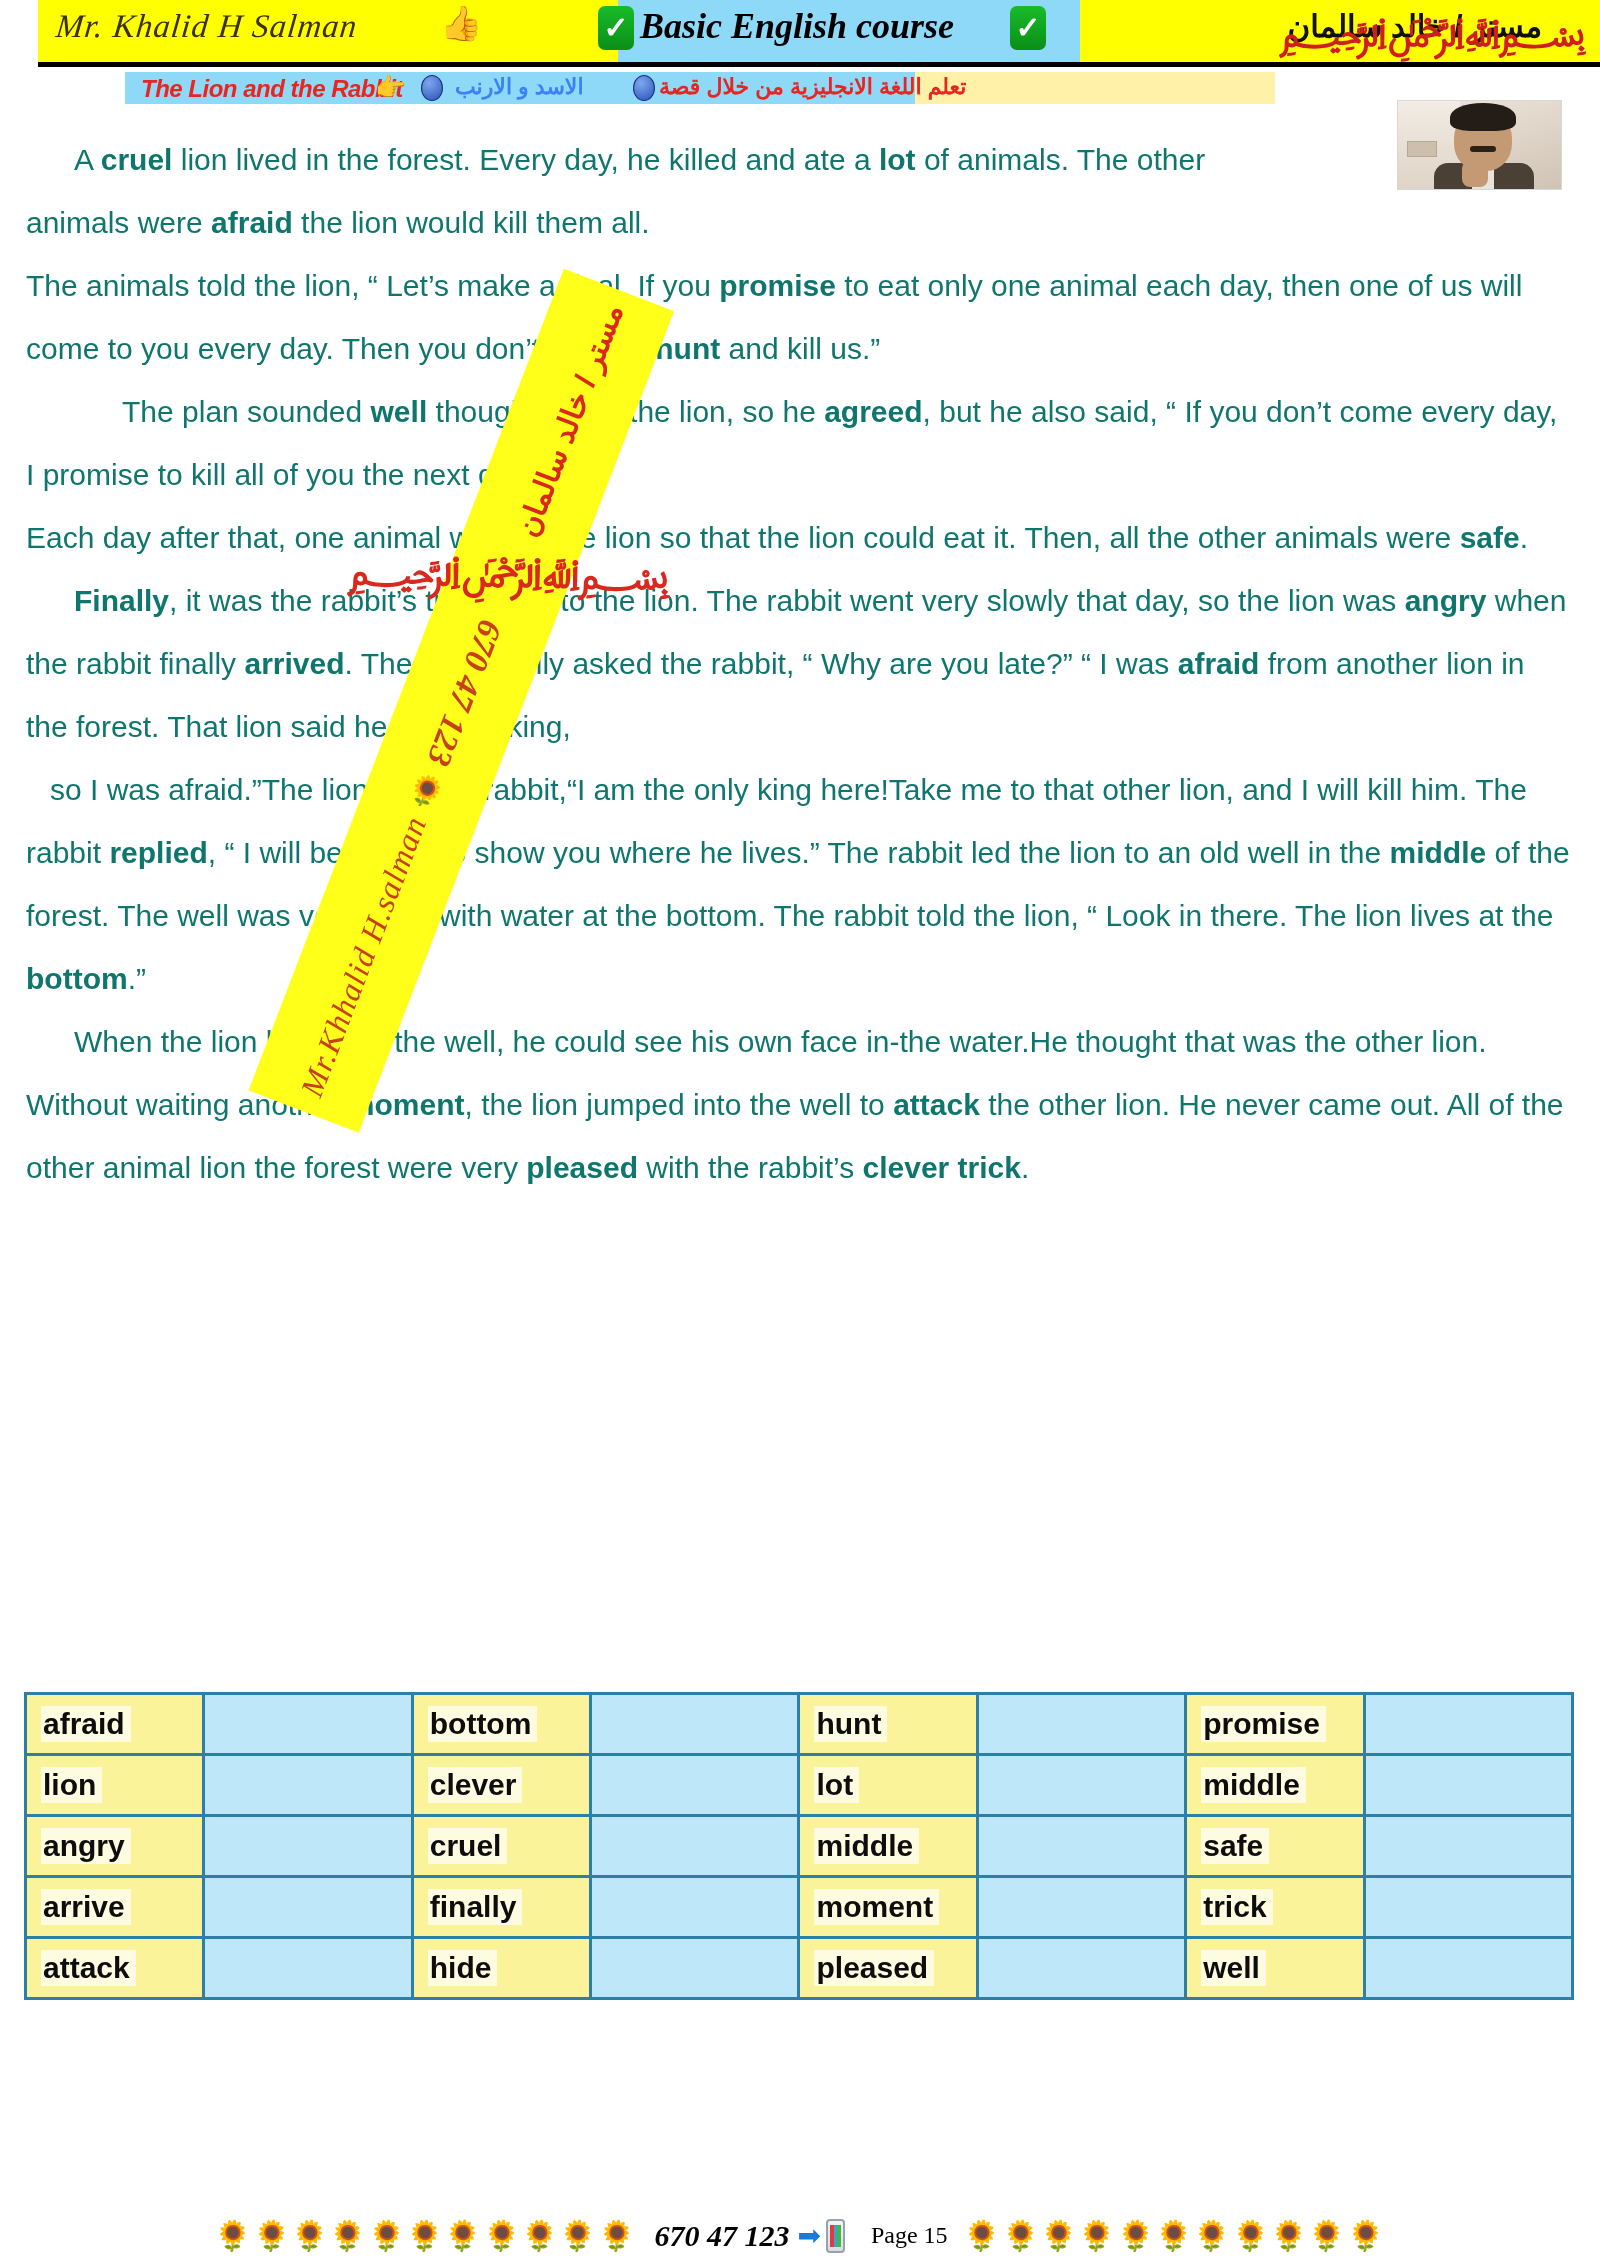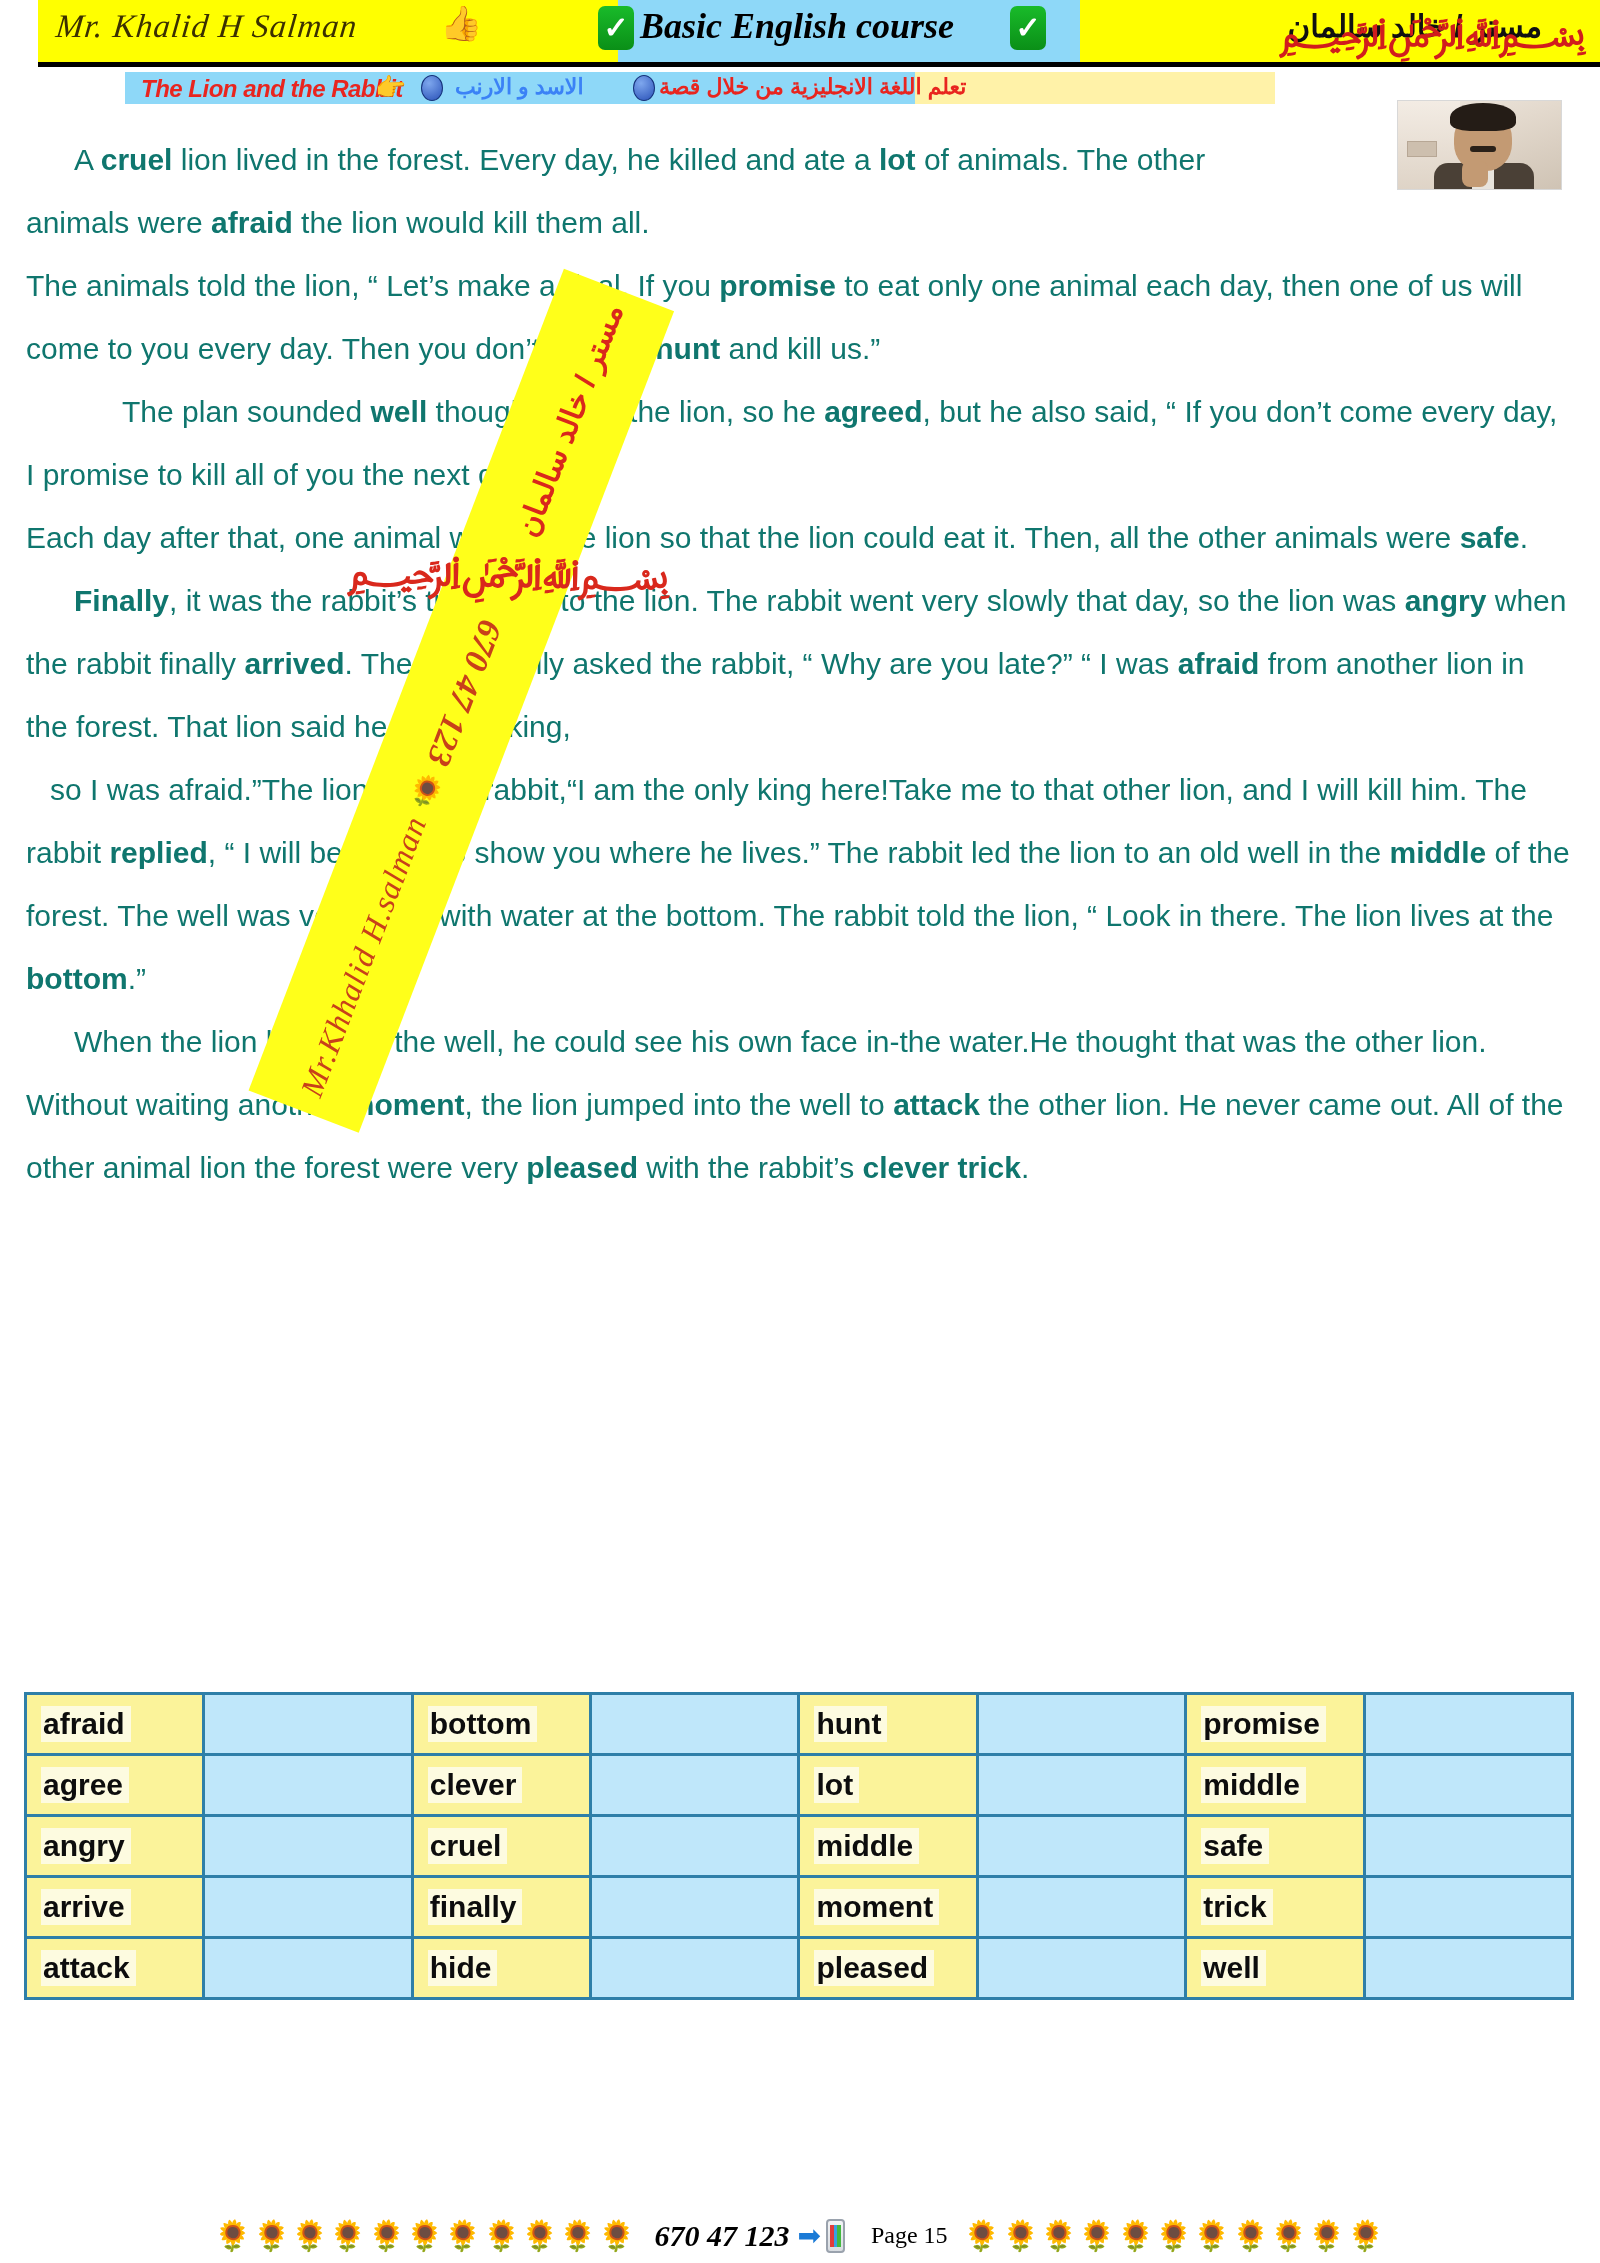--- a/index.html
+++ b/index.html
@@ -416,21 +416,21 @@
           <td class="word"><span class="chip">afraid</span></td>
           <td class="blank"></td>
           <td class="word"><span class="chip">bottom</span></td>
           <td class="blank"></td>
           <td class="word"><span class="chip">hunt</span></td>
           <td class="blank"></td>
           <td class="word"><span class="chip">promise</span></td>
           <td class="blank"></td>
         </tr>
         <tr>
-          <td class="word"><span class="chip">agree</span></td>
+          <td class="word"><span class="chip">lion</span></td>
           <td class="blank"></td>
           <td class="word"><span class="chip">clever</span></td>
           <td class="blank"></td>
           <td class="word"><span class="chip">lot</span></td>
           <td class="blank"></td>
           <td class="word"><span class="chip">middle</span></td>
           <td class="blank"></td>
         </tr>
         <tr>
           <td class="word"><span class="chip">angry</span></td>

